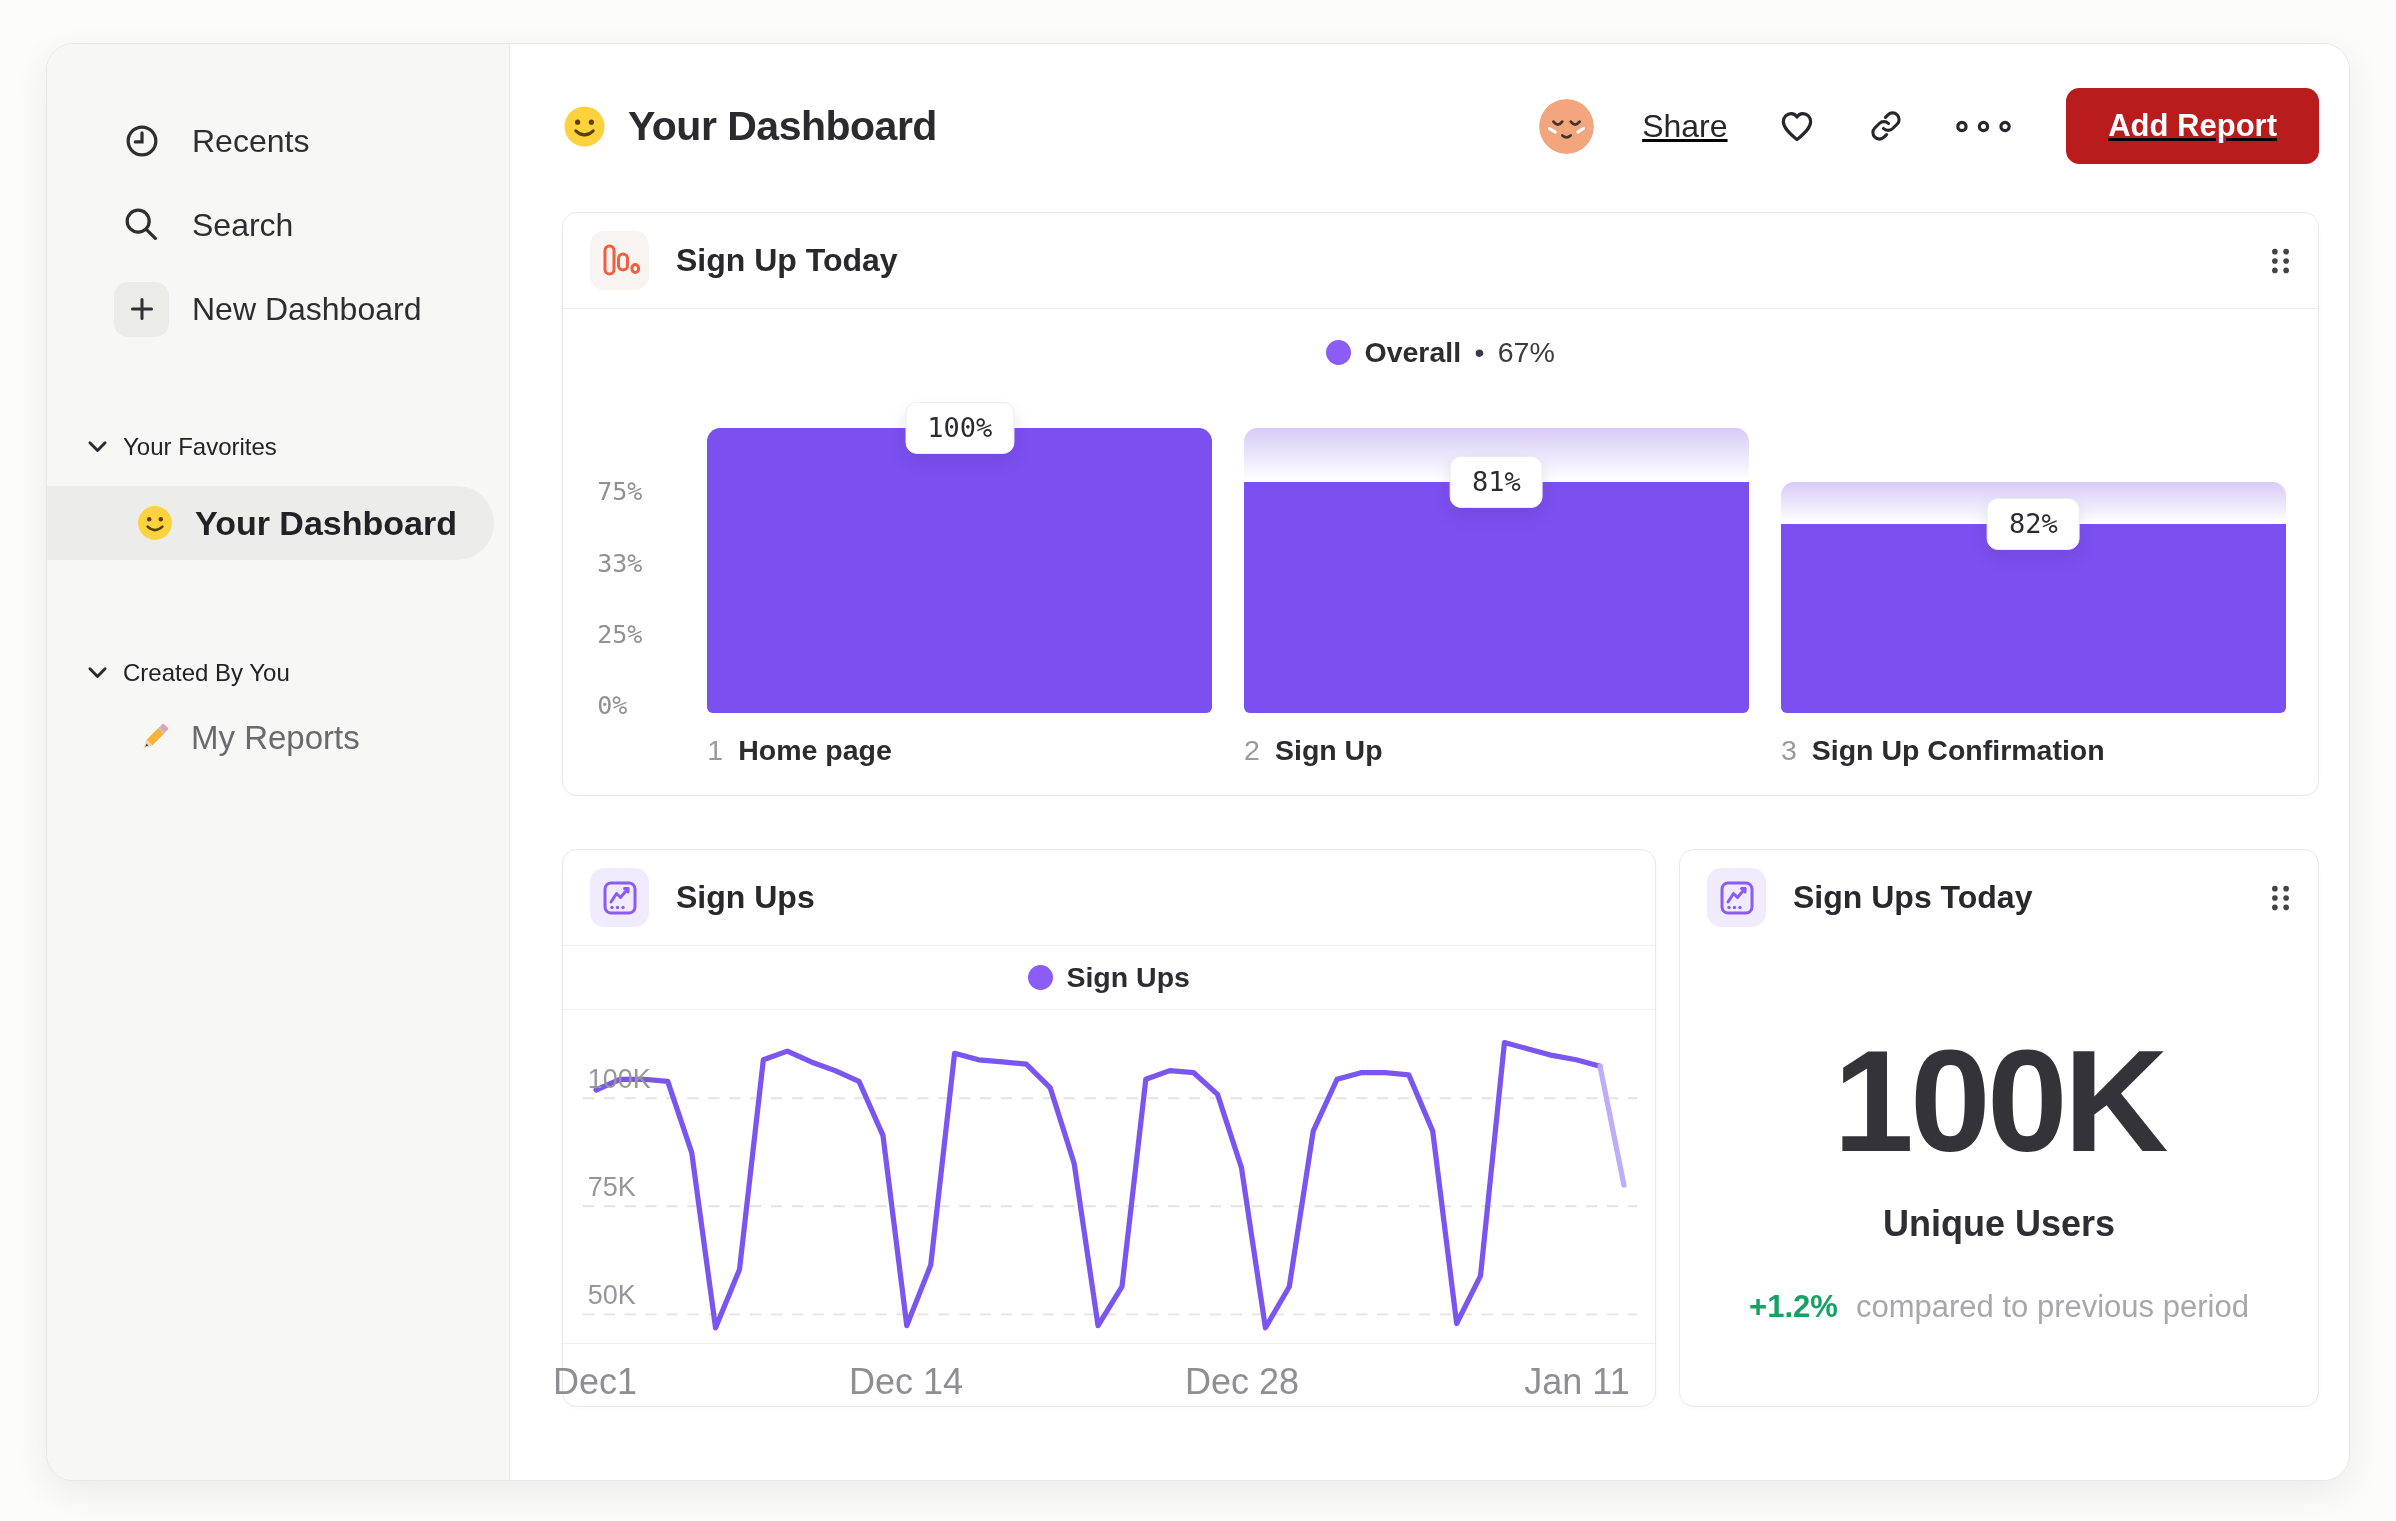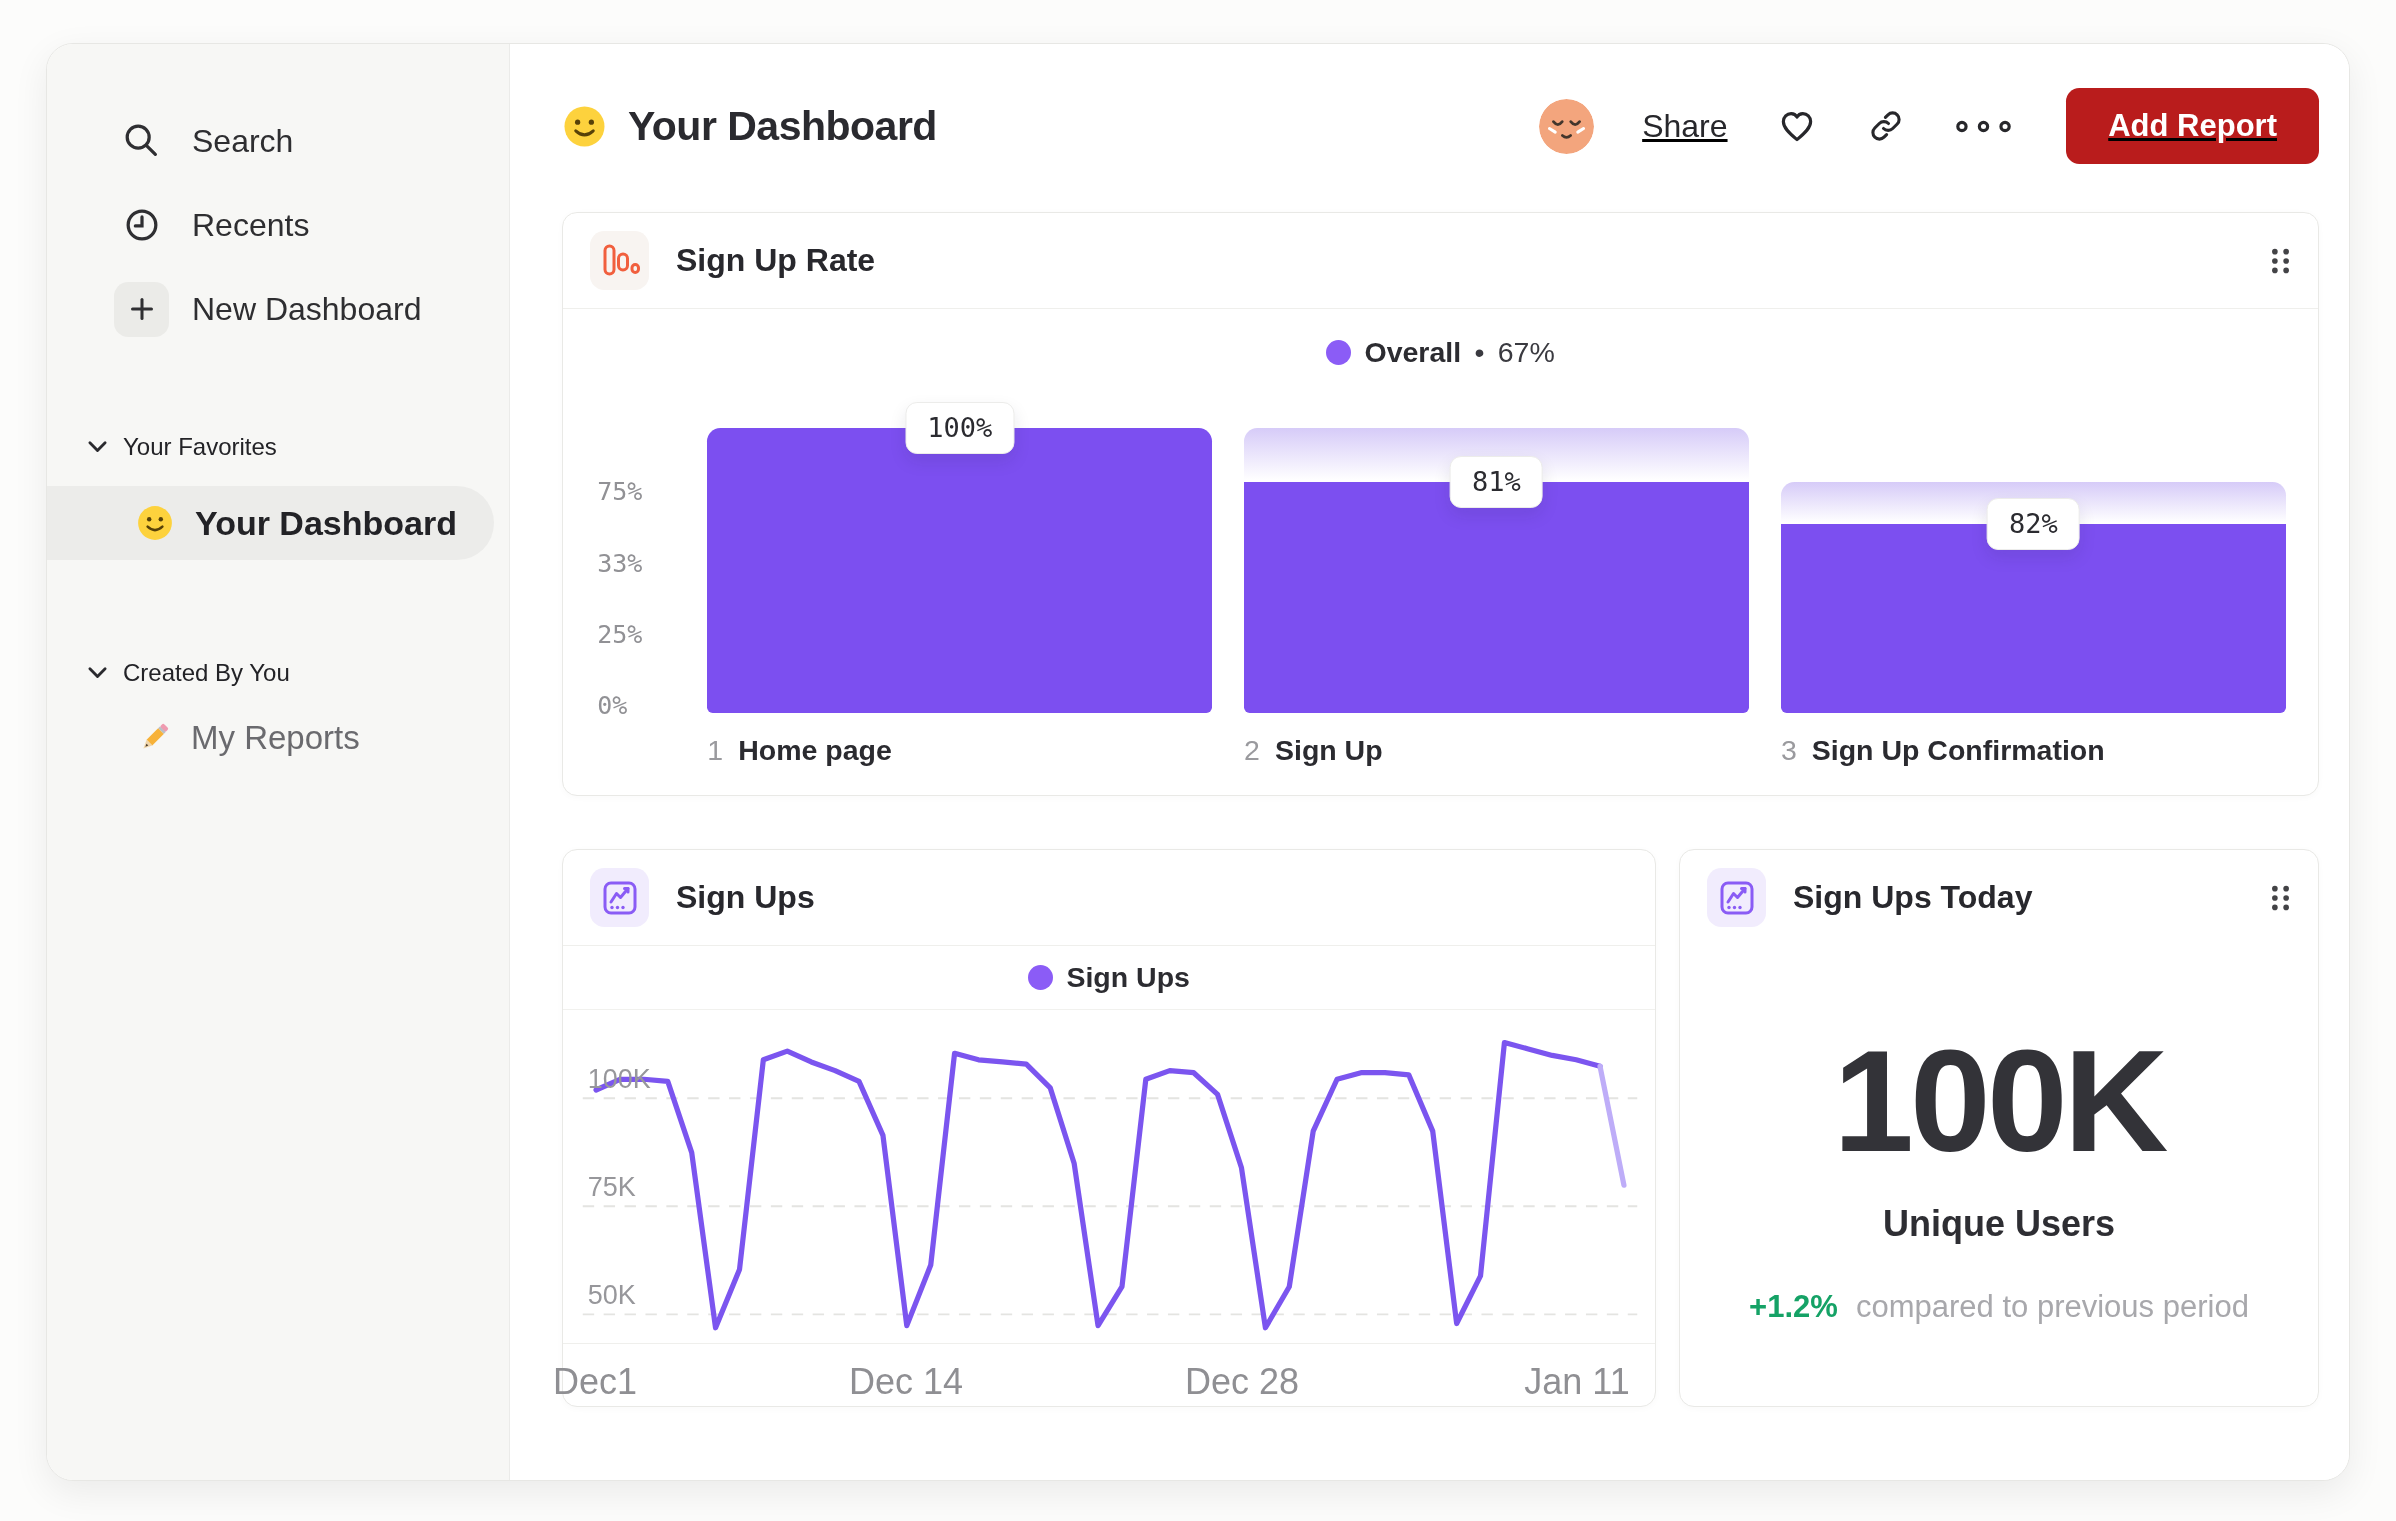--- a/index.html
+++ b/index.html
@@ -83,37 +83,37 @@
 </head>
 <body>
 
 <div class="window">
 
   <aside class="sidebar">
     <div class="nav-item">
       <span class="nav-icon-slot">
           <span>
         <svg width="42" height="42" viewBox="0 0 44 44" fill="none" stroke="#2f2f32" stroke-width="3.4" stroke-linecap="round">
-          <circle cx="18" cy="18" r="11.5"></circle>
-              <line x1="27" y1="27" x2="36" y2="36"></line>
+          <circle cx="22" cy="22" r="14.5"></circle>
+              <polyline points="22,13.5 22,23 15,23"></polyline>
             </svg>
       </span>
         </span>
-      <span class="label">Search</span>
+      <span class="label">Recents</span>
     </div>
     <div class="nav-item">
       <span class="nav-icon-slot">
           <span>
         <svg width="42" height="42" viewBox="0 0 44 44" fill="none" stroke="#2f2f32" stroke-width="3.4" stroke-linecap="round">
-          <circle cx="22" cy="22" r="14.5"></circle>
-              <polyline points="22,13.5 22,23 15,23"></polyline>
+          <circle cx="18" cy="18" r="11.5"></circle>
+              <line x1="27" y1="27" x2="36" y2="36"></line>
             </svg>
       </span>
         </span>
-      <span class="label">Recents</span>
+      <span class="label">Search</span>
     </div>
     <div class="nav-item">
       <span class="nav-icon-slot">
           <span class="plus-box">
         <svg width="36" height="36" viewBox="0 0 38 38" fill="none" stroke="#2f2f32" stroke-width="3.2" stroke-linecap="round">
           <line x1="19" y1="9" x2="19" y2="29"></line>
               <line x1="9" y1="19" x2="29" y2="19"></line>
             </svg>
       </span>
         </span>
@@ -220,21 +220,21 @@
 
       <section class="card">
         <div class="card-header bordered">
           <span class="icon-box warm">
             <svg width="44" height="44" viewBox="0 0 44 44" fill="none" stroke="#f15f3e" stroke-width="3">
               <rect x="7" y="7" width="9" height="28" rx="4.5"></rect>
               <rect x="20.5" y="15" width="9" height="16" rx="4.5"></rect>
               <rect x="34" y="25.5" width="6.5" height="8" rx="3.2"></rect>
               </svg>
           </span>
-          <span class="card-title">Sign Up Rate</span>
+          <span class="card-title">Sign Up Today</span>
           <span class="drag-handle">
             <svg width="21" height="30" viewBox="0 0 22 32" fill="#434346">
               <circle cx="5" cy="6" r="3"></circle>
                 <circle cx="17" cy="6" r="3"></circle>
               <circle cx="5" cy="16" r="3"></circle>
                 <circle cx="17" cy="16" r="3"></circle>
               <circle cx="5" cy="26" r="3"></circle>
                 <circle cx="17" cy="26" r="3"></circle>
               </svg>
           </span>

